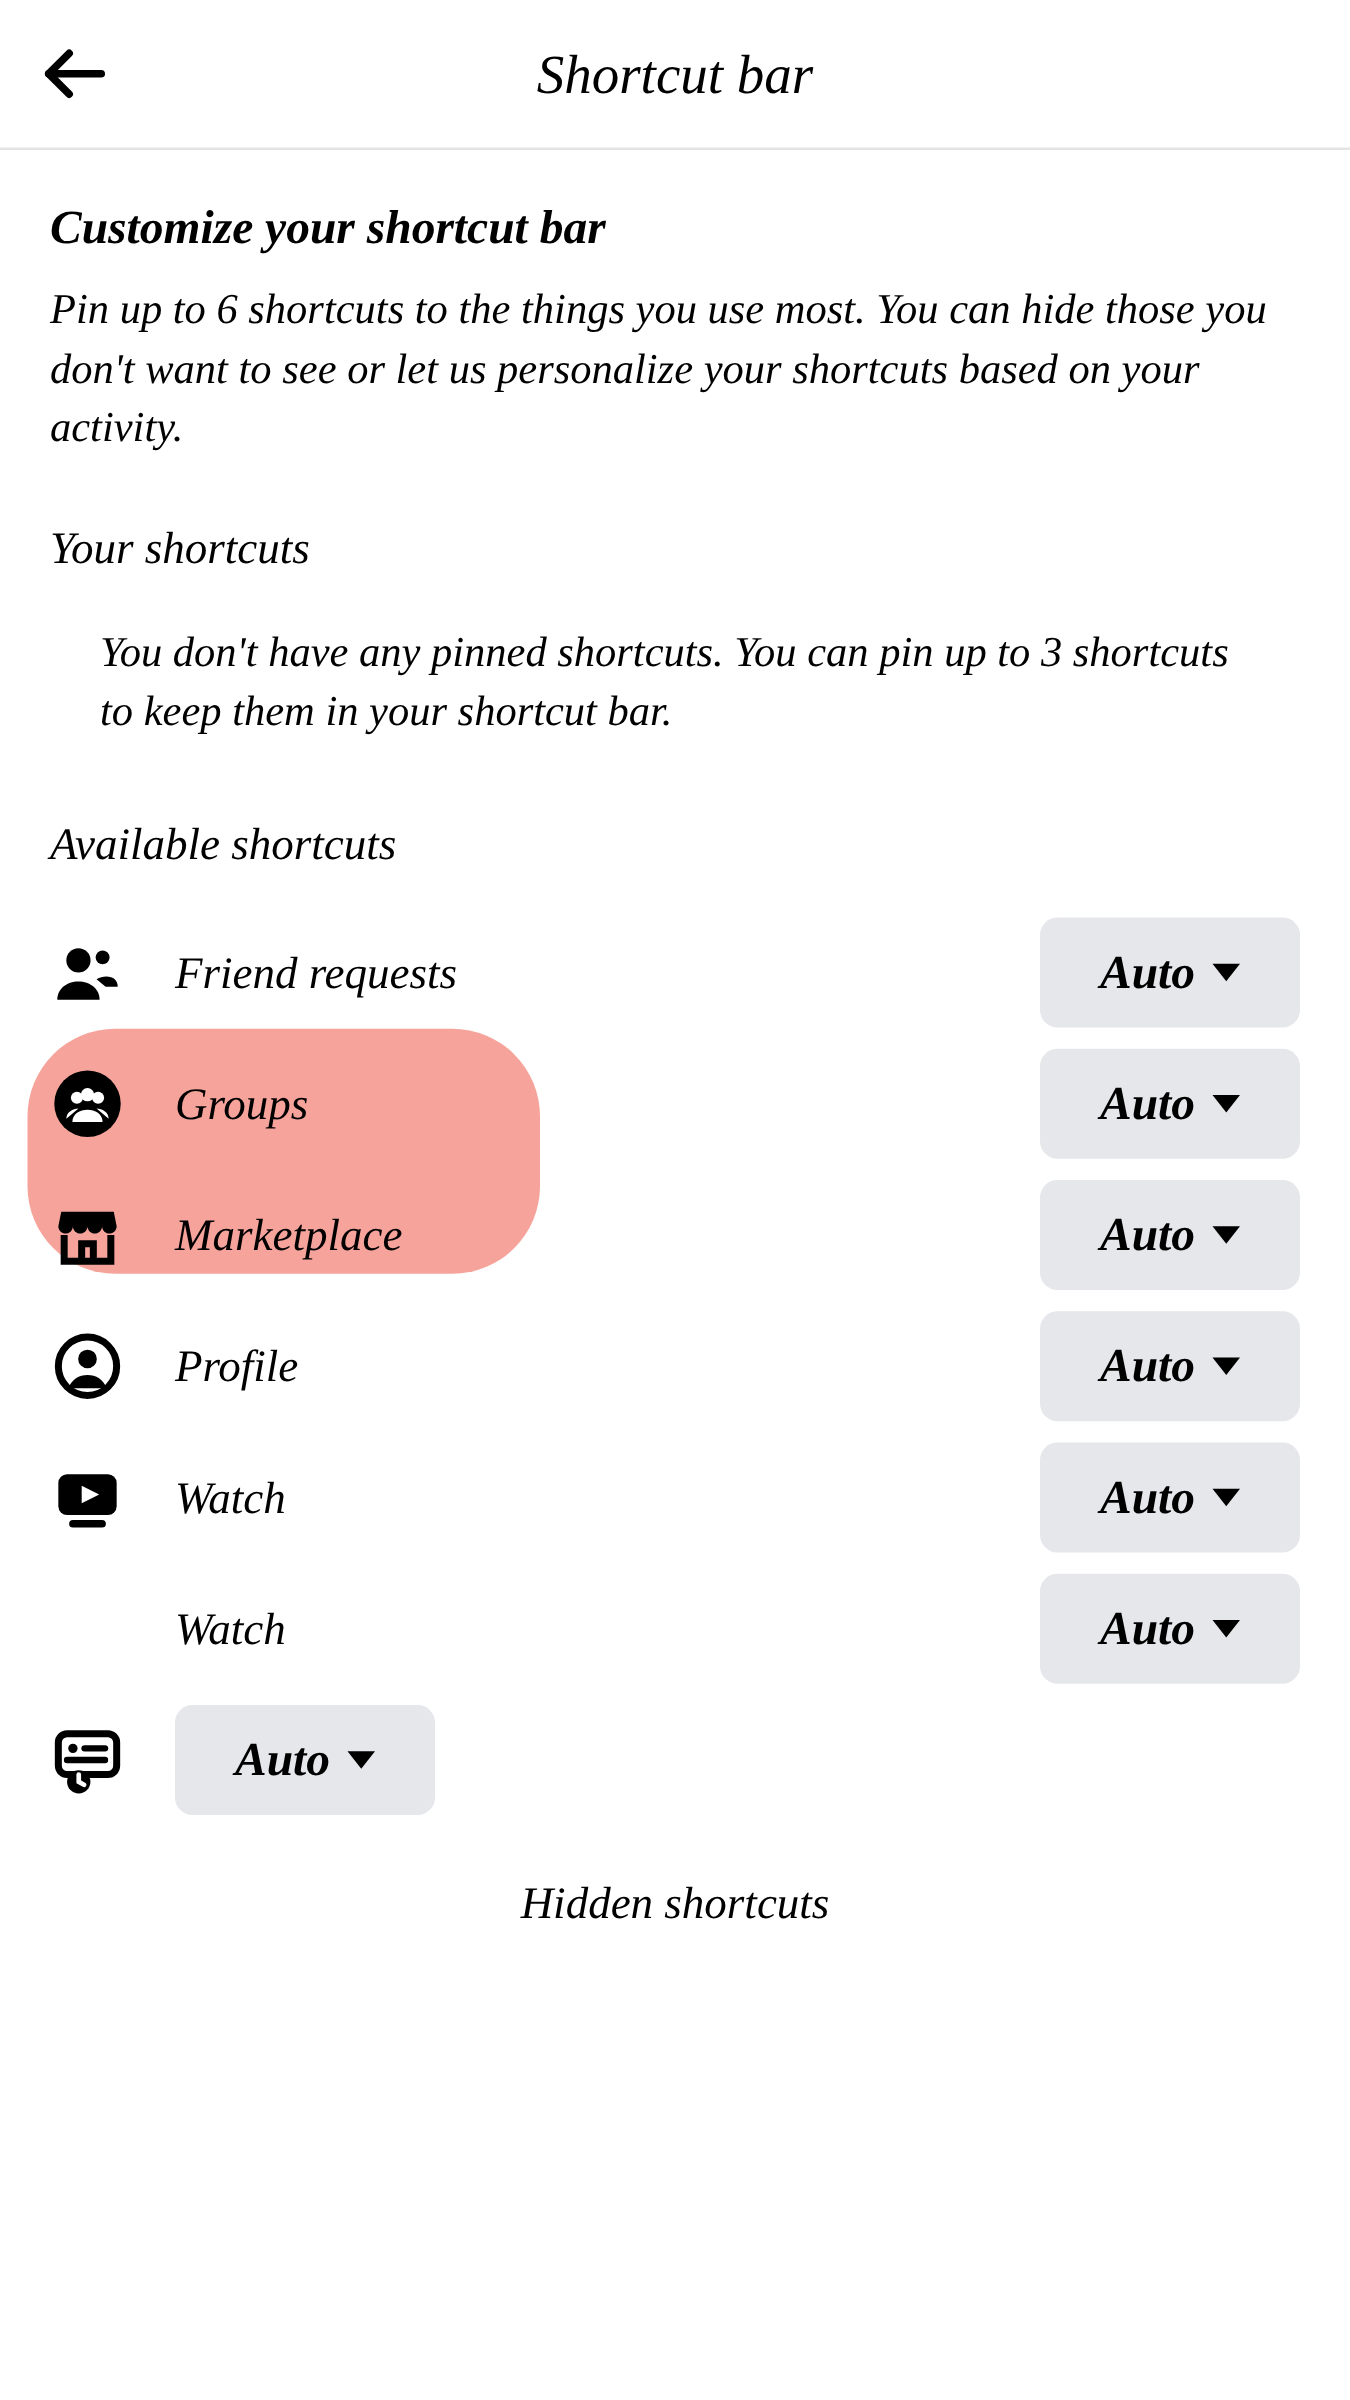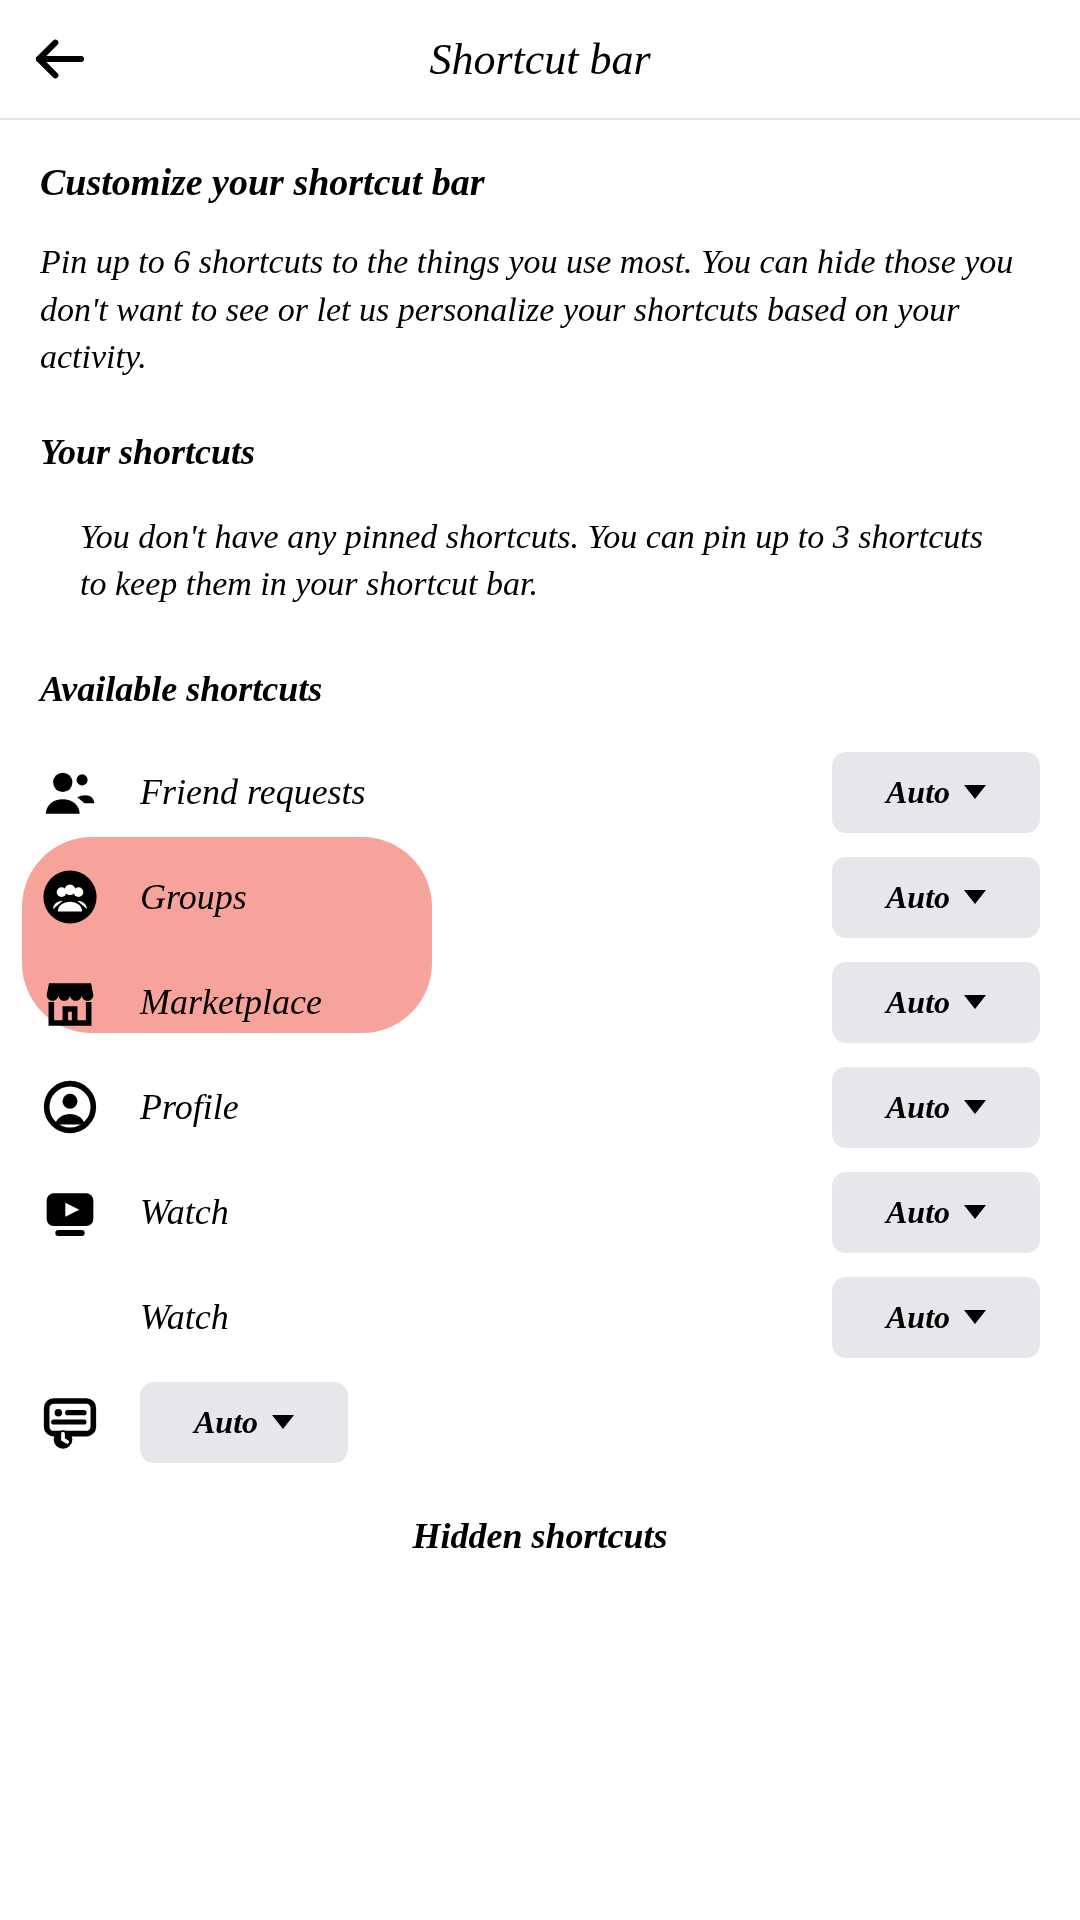--- a/index.html
+++ b/index.html
@@ -37,30 +37,30 @@
     font-style: italic;
     pointer-events: none;
   }
   .content {
     padding: 40px 40px 0 40px;
   }
   .section-title {
     font-size: 38px;
     font-weight: 700;
     font-style: italic;
-    margin-bottom: 34px;
+    margin-bottom: 20px;
   }
   .section-desc {
     font-size: 34px;
     line-height: 1.4;
     margin-bottom: 50px;
   }
   .sub-title {
     font-size: 36px;
-    font-weight: 700;
+    font-weight: 400;
     font-style: italic;
     margin-bottom: 40px;
     margin-top: 10px;
   }
   .empty-msg {
     font-size: 34px;
     line-height: 1.4;
     padding: 0 40px 0 40px;
     margin-bottom: 60px;
   }
@@ -89,21 +89,21 @@
     align-items: center;
     justify-content: center;
     gap: 14px;
     background: #e6e7eb;
     border-radius: 14px;
     padding: 22px 30px;
     min-width: 208px;
     cursor: pointer;
   }
   .dropdown-label {
-    font-size: 32px;
+    font-size: 38px;
     font-weight: 600;
   }
   .caret {
     width: 0;
     height: 0;
     border-left: 11px solid transparent;
     border-right: 11px solid transparent;
     border-top: 14px solid #000;
   }
   .highlight {

